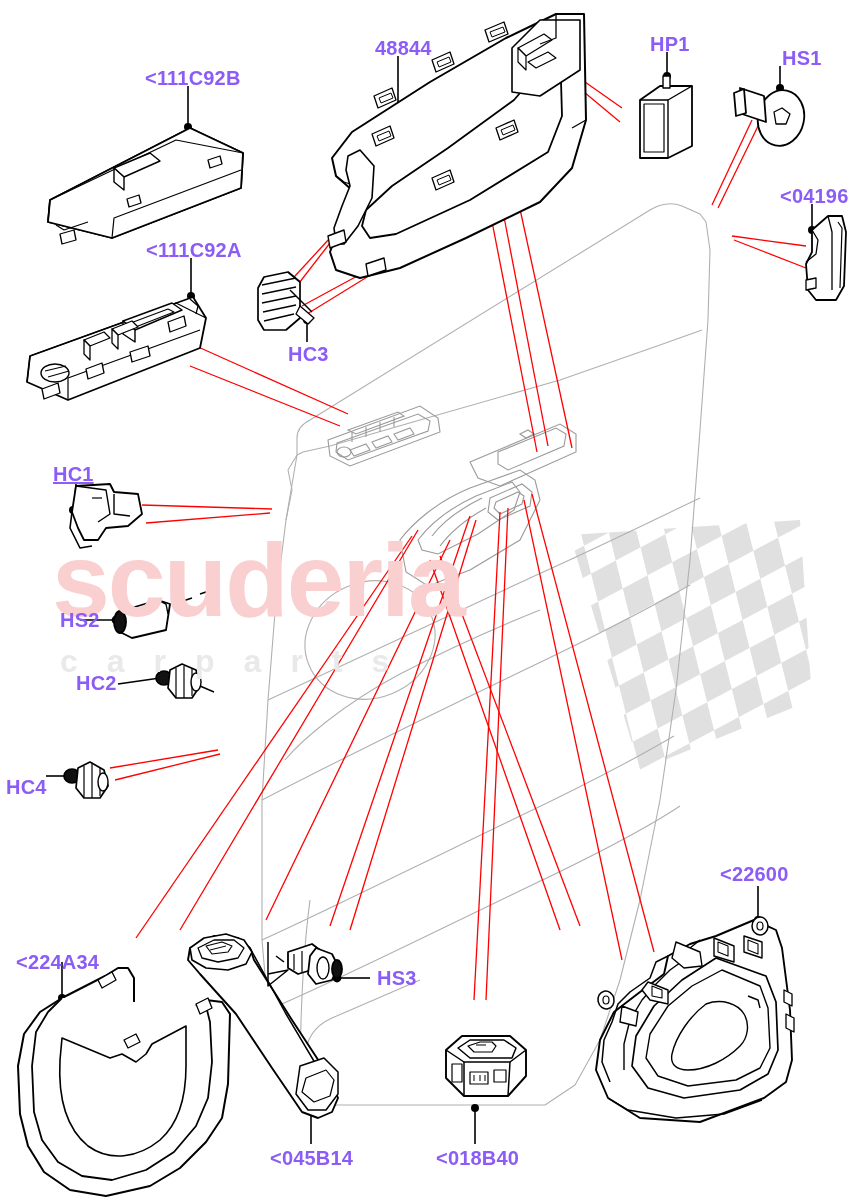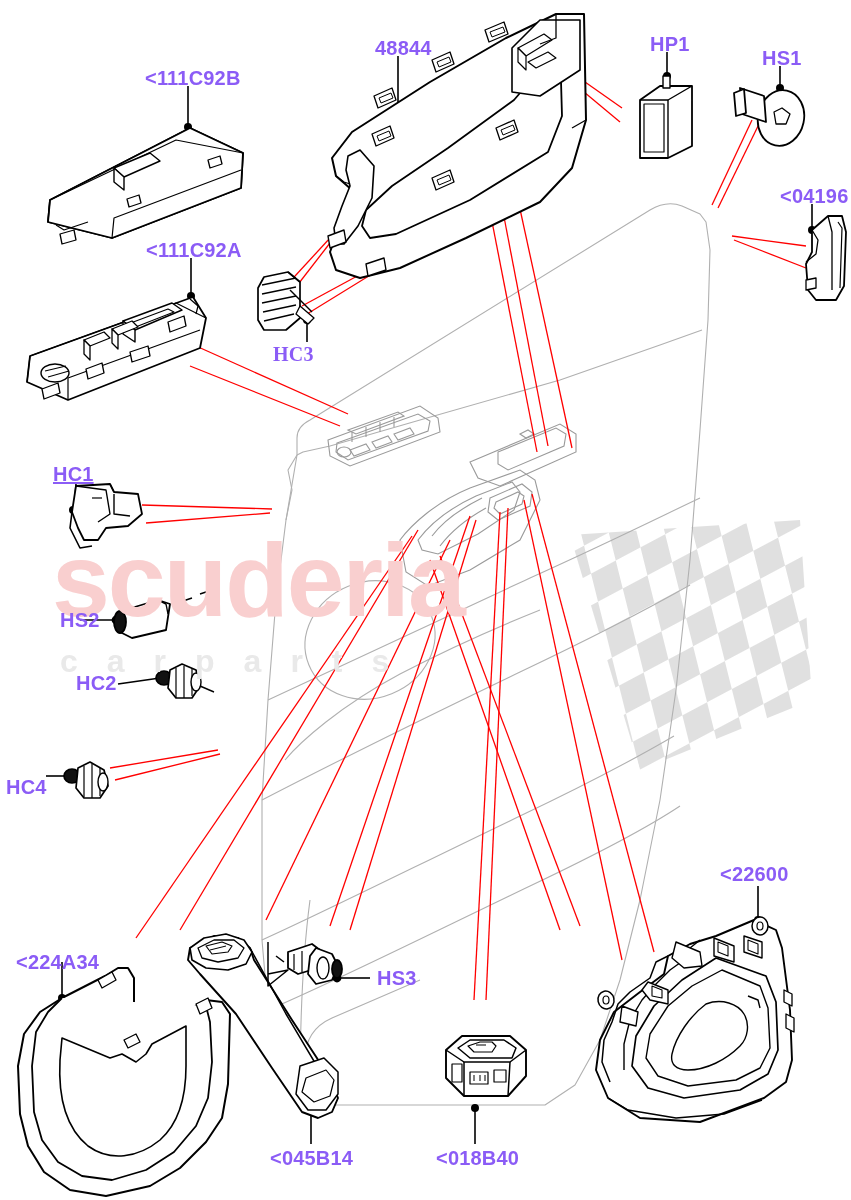--- a/index.html
+++ b/index.html
@@ -624,24 +624,24 @@
     </g>
 
   </svg>
 
   <div class="wm-main">scuderia</div>
   <div class="wm-sub">carparts</div>
 
   <div class="callout-label" style="left:145px; top:68px;">&lt;111C92B</div>
   <div class="callout-label" style="left:375px; top:38px;">48844</div>
   <div class="callout-label" style="left:650px; top:34px;">HP1</div>
-  <div class="callout-label" style="left:762px; top:48px;">HS1</div>
+  <div class="callout-label" style="left:782px; top:48px;">HS1</div>
   <div class="callout-label" style="left:780px; top:186px;">&lt;04196</div>
   <div class="callout-label" style="left:146px; top:240px;">&lt;111C92A</div>
-  <div class="callout-label" style="left:273px; top:344px;font-family:Liberation Serif, serif;">HC3</div>
+  <div class="callout-label" style="left:288px; top:344px;">HC3</div>
   <div class="callout-label" style="left:53px; top:464px;text-decoration:underline;">HC1</div>
   <div class="callout-label" style="left:40px; top:610px;margin-left:20px;">HS2</div>
   <div class="callout-label" style="left:76px; top:673px;">HC2</div>
   <div class="callout-label" style="left:6px; top:765px;margin-top:12px;">HC4</div>
   <div class="callout-label" style="left:720px; top:864px;">&lt;22600</div>
   <div class="callout-label" style="left:16px; top:952px;">&lt;224A34</div>
   <div class="callout-label" style="left:377px; top:968px;">HS3</div>
   <div class="callout-label" style="left:270px; top:1148px;">&lt;045B14</div>
   <div class="callout-label" style="left:436px; top:1148px;">&lt;018B40</div>
 

